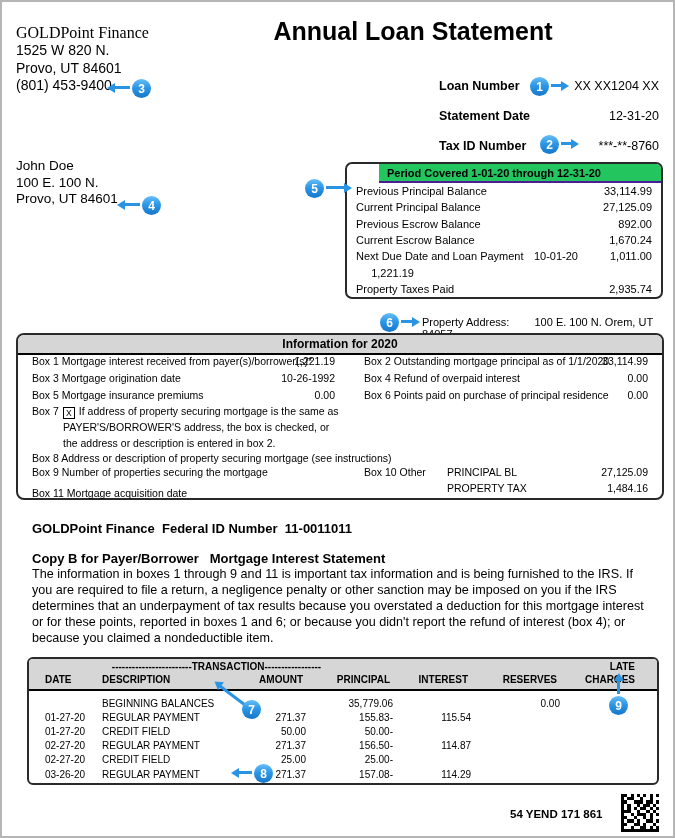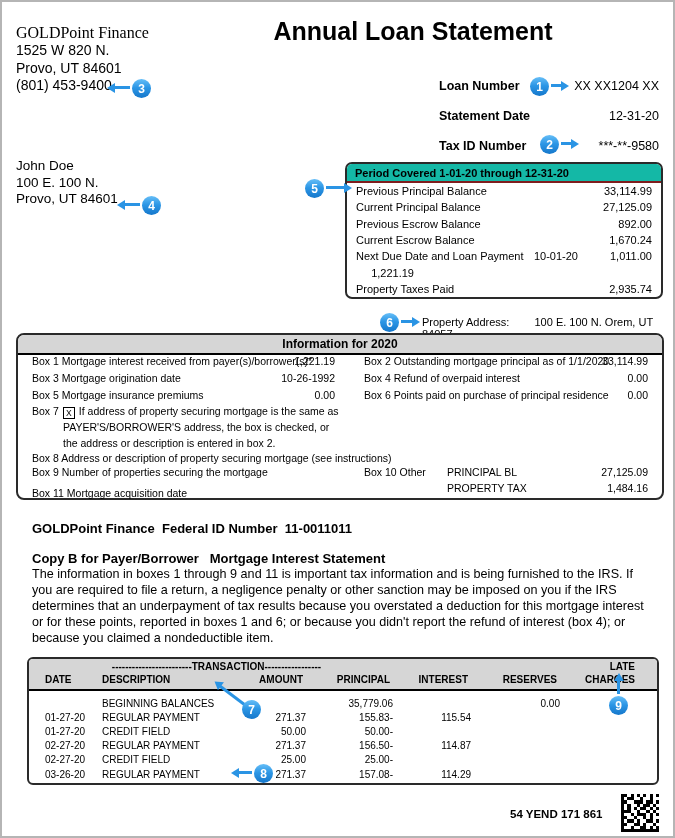--- a/index.html
+++ b/index.html
@@ -24,22 +24,22 @@
   .omb-form .gap { display:inline-block; width:8px; }
   
   .loan-row { position:absolute; left:437px; right:14px; display:flex; justify-content:space-between;
               font-size:12.5px; }
   .loan-row .lbl { font-weight:bold;text-align:center; }
   
   .recipient { position:absolute; left:14px; top:156px; font-size:13.5px; line-height:16.5px; }
   
   .period-box { position:absolute; left:343px; top:160px; width:318px; height:137px;
                 border:2px solid #2a2a2a; border-radius:7px; box-sizing:border-box; overflow:hidden; }
-  .period-head { background:#14b8a6; border-bottom:2px solid #7f1d1d; font-weight:bold;
-                 font-size:11px; padding:3px 8px 2px 8px; }
+  .period-head { background:#22c55e; border-bottom:2px solid #4c1d95; font-weight:bold;
+                 font-size:11px; padding:3px 8px 2px 8px;margin-left:32px; }
   .period-row { display:flex; align-items:center; padding:0 9px; font-size:11px; height:16.3px; }
   .period-row .plbl { flex:1; }
   .period-row .pdate { width:52px; text-align:right; margin-right:16px; }
   .period-row .pval { min-width:58px; text-align:right; }
   
   .prop-addr { position:absolute; left:420px; top:314px; font-size:11px; }
   .prop-addr .pa-val { margin-left:22px; }
   
   .info-box { position:absolute; left:14px; top:331px; width:648px; height:167px;
               border:2px solid #2a2a2a; border-radius:8px; box-sizing:border-box; }
@@ -106,21 +106,21 @@
   <div class="loan-row" style="top:77px;">
     <span class="lbl">Loan Number</span>
     <span>XX XX1204 XX</span>
   </div>
   <div class="loan-row" style="top:107px;">
     <span class="lbl">Statement Date</span>
     <span>12-31-20</span>
   </div>
   <div class="loan-row" style="top:137px;">
     <span class="lbl">Tax ID Number</span>
-    <span>***-**-9580</span>
+    <span>***-**-8760</span>
   </div>
 
   <div class="recipient">
     <div>John Doe</div>
     <div>100 E. 100 N.</div>
     <div>Provo, UT  84601</div>
   </div>
 
   <div class="period-box">
     <div class="period-head">Period Covered 1-01-20 through 12-31-20</div>

